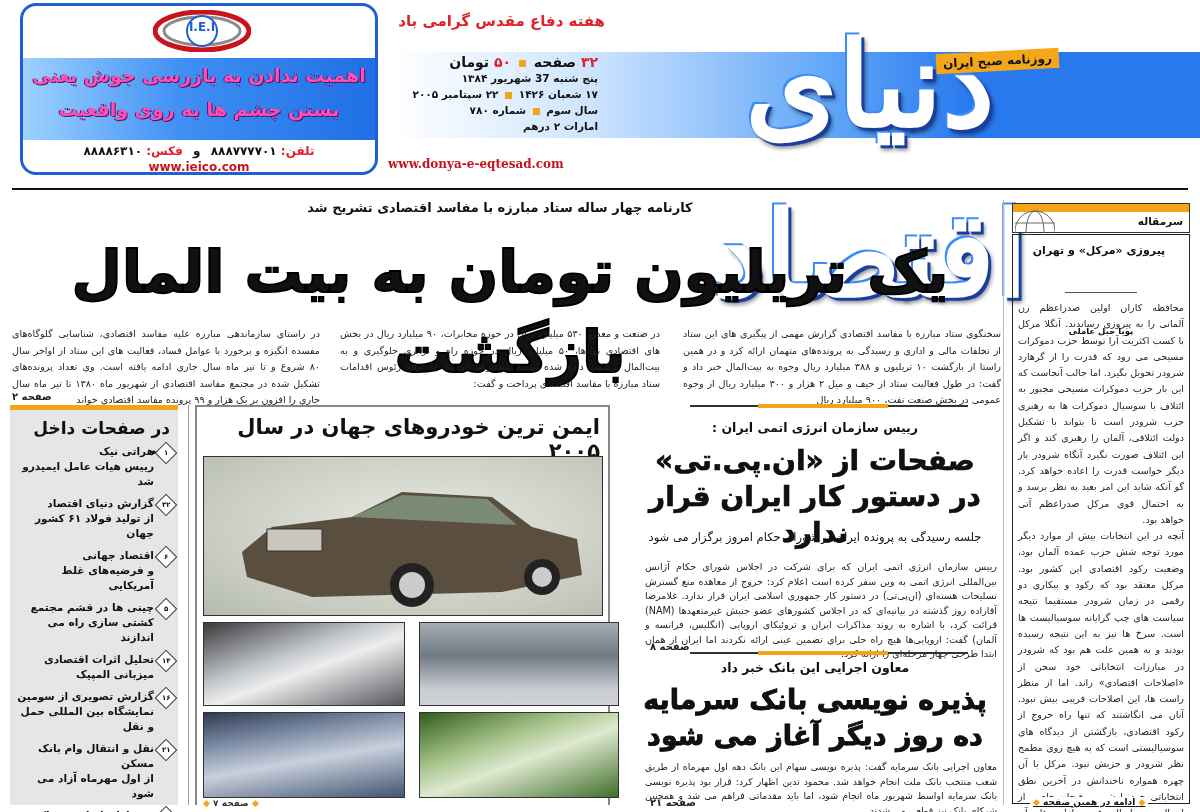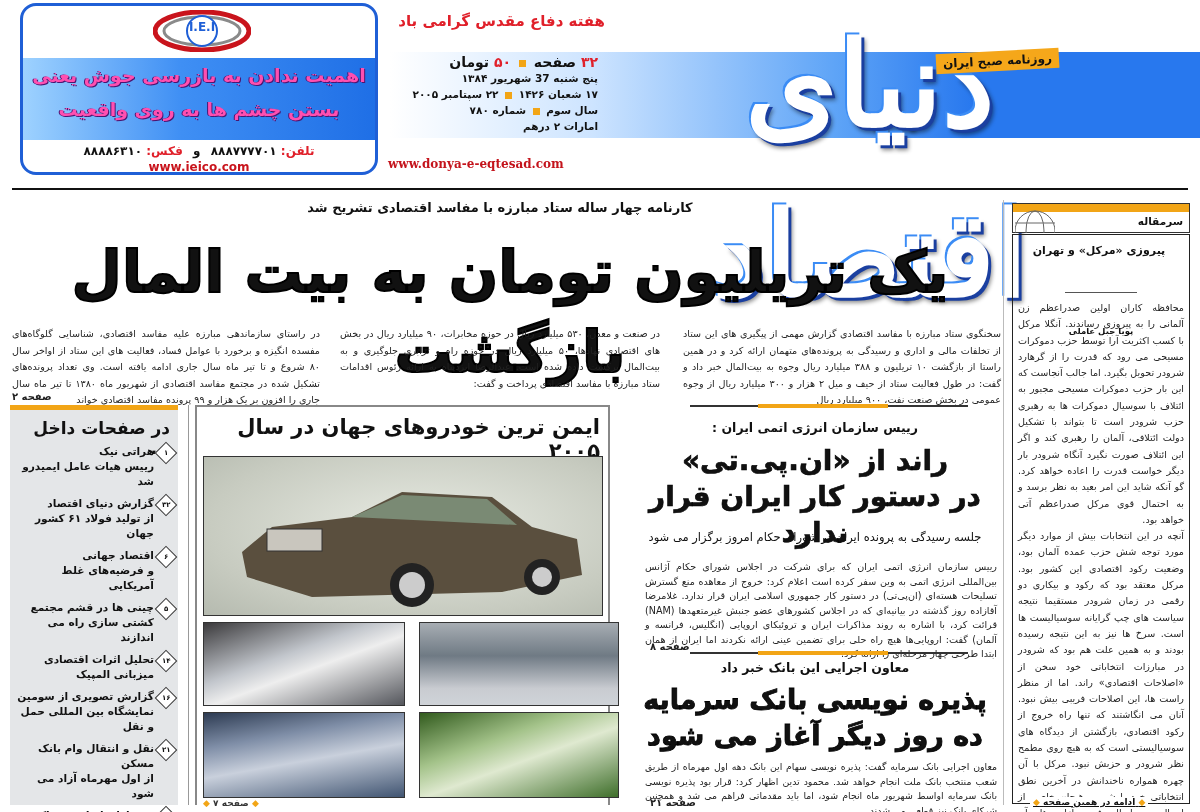--- a/index.html
+++ b/index.html
@@ -230,21 +230,21 @@
 <div class="abs car-img car-s1"></div>
 <div class="abs car-img car-s2"></div>
 <div class="abs car-img car-s3"></div>
 <div class="abs car-img car-s4"></div>
 <div class="abs car-ref"><span class="dia">◆</span> <span>صفحه ۷</span> <span class="dia">◆</span></div>
 
 <div class="abs mid-rule-top"></div>
 <div class="abs mid-accent"></div>
 <div class="abs npt-kicker">رییس سازمان انرژی اتمی ایران :</div>
 <div class="abs npt-head">
-  <div>راند از «ان.پی.تی»</div>
+  <div>صفحات از «ان.پی.تی»</div>
   <div>در دستور کار ایران قرار ندارد</div>
 </div>
 <div class="abs npt-sub">جلسه رسیدگی به پرونده ایران در شورای حکام امروز برگزار می شود</div>
 <div class="abs npt-body">رییس سازمان انرژی اتمی ایران که برای شرکت در اجلاس شورای حکام آژانس بین‌المللی انرژی اتمی به وین سفر کرده است اعلام کرد: خروج از معاهده منع گسترش تسلیحات هسته‌ای (ان‌پی‌تی) در دستور کار جمهوری اسلامی ایران قرار ندارد. غلامرضا آقازاده روز گذشته در بیانیه‌ای که در اجلاس کشورهای عضو جنبش غیرمتعهدها (NAM) قرائت کرد، با اشاره به روند مذاکرات ایران و تروئیکای اروپایی (انگلیس، فرانسه و آلمان) گفت: اروپایی‌ها هیچ راه حلی برای تضمین عینی ارائه نکردند اما ایران از همان ابتدا طرحی چهار مرحله‌ای را ارائه کرد.</div>
 <div class="abs page-ref npt-ref">صفحه ۸</div>
 
 <div class="abs mid-rule-2"></div>
 <div class="abs mid-accent-2"></div>
 <div class="abs bank-kicker">معاون اجرایی این بانک خبر داد</div>
 <div class="abs bank-head">

